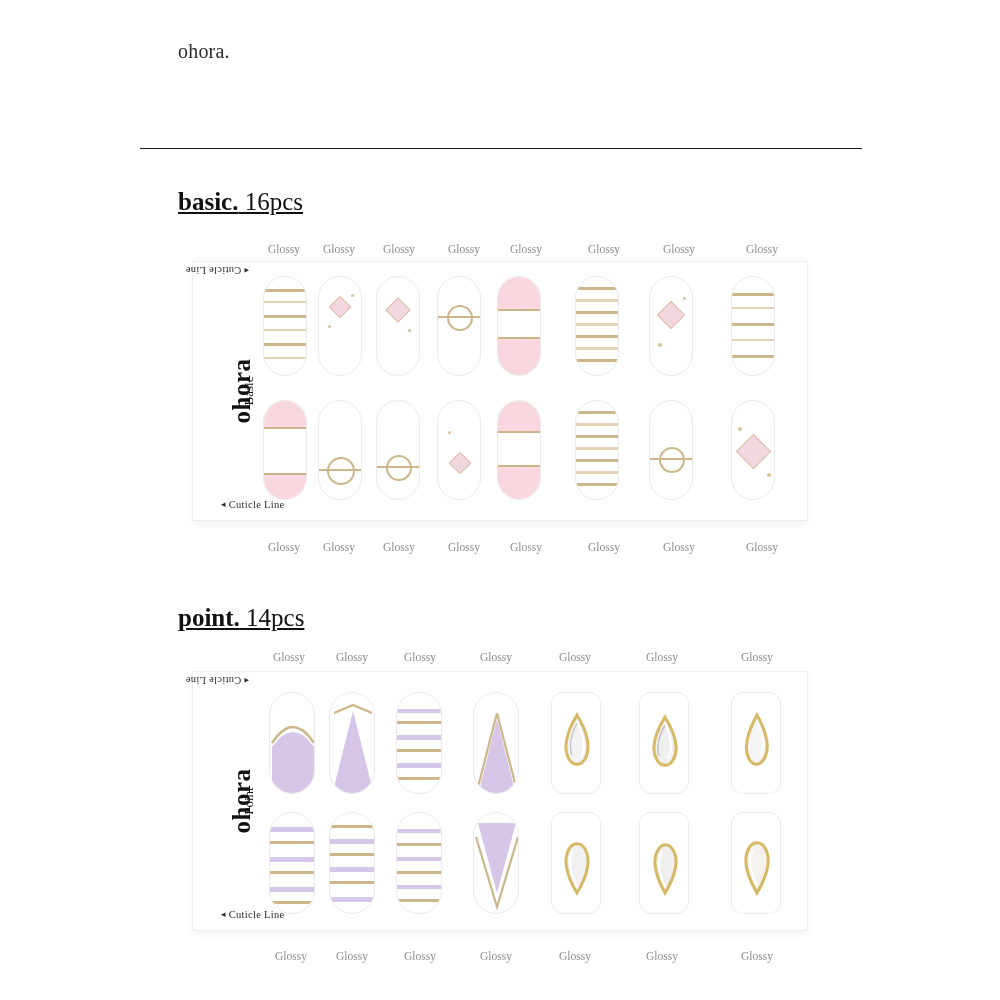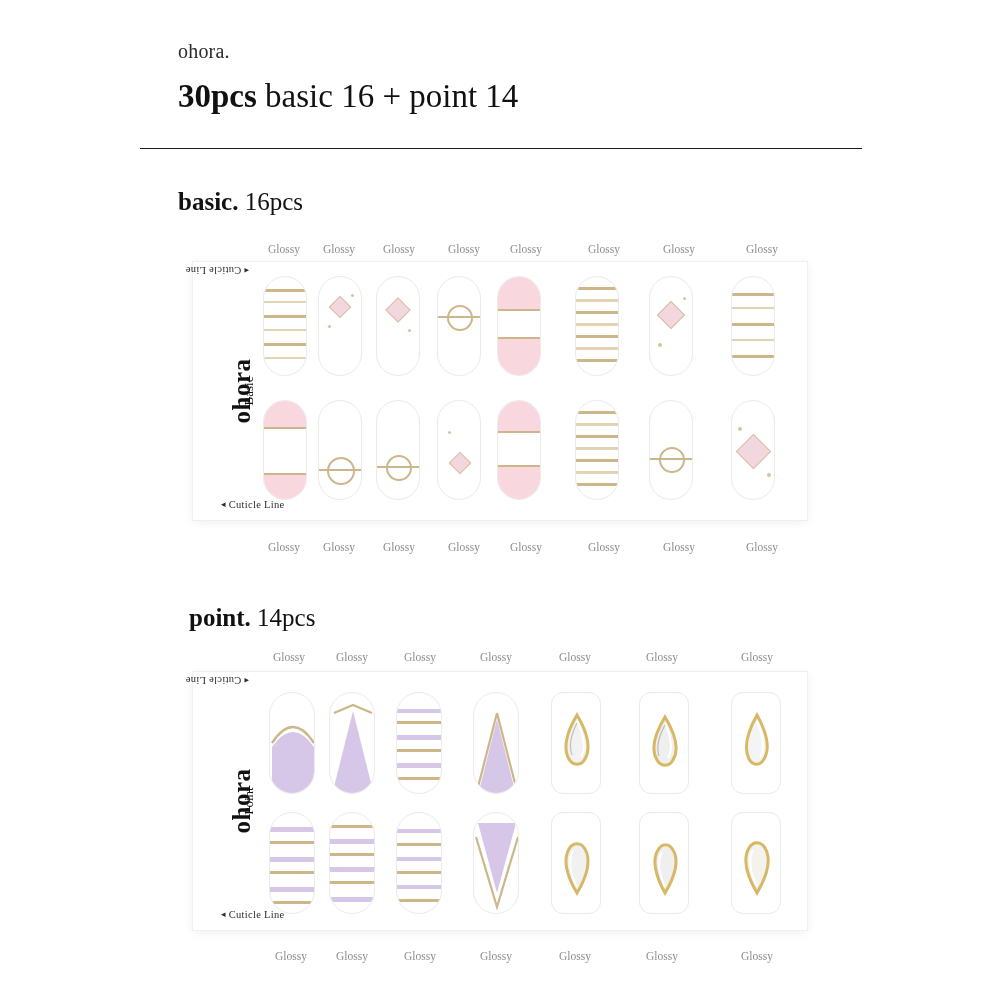--- a/index.html
+++ b/index.html
@@ -40,20 +40,21 @@
     width: 722px; height: 1px;
     background: #1b1b1b;
   }
 
   
   .sec-title {
     position: absolute;
     font-size: 25px;
     color: #111;
     white-space: nowrap;
+    text-decoration: underline;
   }
   .sec-title b { font-weight: bold; }
   .sec-title span { font-weight: normal; }
 
   
   .sheet {
     position: absolute;
     background: #ffffff;
     box-shadow: 0 0 0 1px #efefef, 0 2px 10px rgba(0,0,0,.07);
   }
@@ -143,23 +144,20 @@
     border-radius: 50%;
     background: #d8c49b;
   }
 </style>
 </head>
 <body>
 
 <div class="page">
 
   <div class="hdr-strip">ohora.</div>
-  <div class="hdr-title">
-    <span class="pcs">30pcs</span><span> basic 16 + point 14</span>
-  </div>
   <div class="hdr-rule"></div>
 
   <div class="sec-title" style="left:178px; top:188px;">
     <b>basic.</b><span> 16pcs</span>
   </div>
 
   <div class="glossy" style="left:246px; top:243px; width:76px;">Glossy</div>
   <div class="glossy" style="left:301px; top:243px; width:76px;">Glossy</div>
   <div class="glossy" style="left:361px; top:243px; width:76px;">Glossy</div>
   <div class="glossy" style="left:426px; top:243px; width:76px;">Glossy</div>
@@ -284,21 +282,21 @@
 
   <div class="glossy" style="left:246px; top:541px; width:76px;">Glossy</div>
   <div class="glossy" style="left:301px; top:541px; width:76px;">Glossy</div>
   <div class="glossy" style="left:361px; top:541px; width:76px;">Glossy</div>
   <div class="glossy" style="left:426px; top:541px; width:76px;">Glossy</div>
   <div class="glossy" style="left:488px; top:541px; width:76px;">Glossy</div>
   <div class="glossy" style="left:566px; top:541px; width:76px;">Glossy</div>
   <div class="glossy" style="left:641px; top:541px; width:76px;">Glossy</div>
   <div class="glossy" style="left:724px; top:541px; width:76px;">Glossy</div>
 
-  <div class="sec-title" style="left:178px; top:604px;margin-left:11px;">
+  <div class="sec-title" style="left:178px; top:604px;">
     <b>point.</b><span> 14pcs</span>
   </div>
 
   <div class="glossy" style="left:251px; top:651px; width:76px;">Glossy</div>
   <div class="glossy" style="left:314px; top:651px; width:76px;">Glossy</div>
   <div class="glossy" style="left:382px; top:651px; width:76px;">Glossy</div>
   <div class="glossy" style="left:458px; top:651px; width:76px;">Glossy</div>
   <div class="glossy" style="left:537px; top:651px; width:76px;">Glossy</div>
   <div class="glossy" style="left:624px; top:651px; width:76px;">Glossy</div>
   <div class="glossy" style="left:719px; top:651px; width:76px;">Glossy</div>

